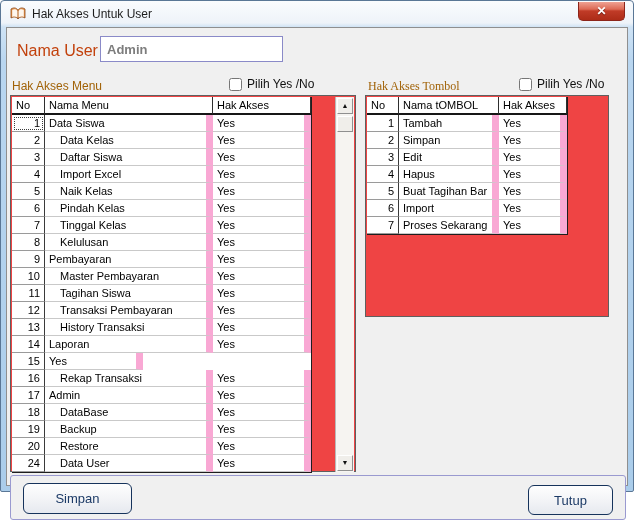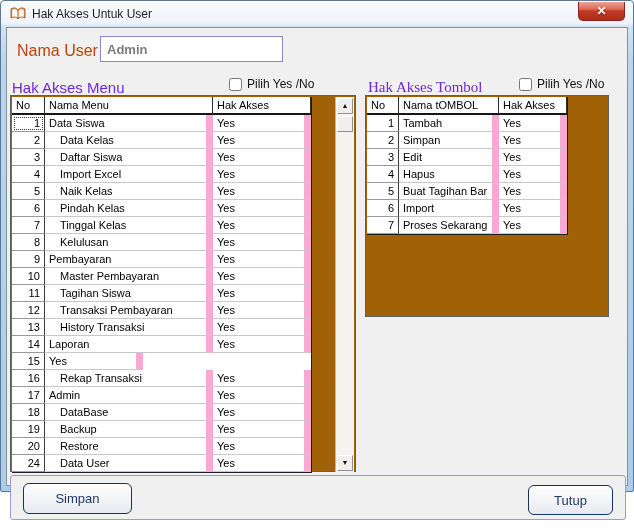--- a/index.html
+++ b/index.html
@@ -29,27 +29,27 @@
 
   
   .nama-label { position:absolute; left:10px; top:14px; font-size:16px; color:#c2410c; }
   .nama-input {
     position:absolute; left:93px; top:8px; width:183px; height:26px;
     border:1px solid #8a8ac8; background:#fff; font-family:"Liberation Sans",sans-serif;
     font-size:13px; font-weight:bold; color:#7d7d7d; padding:0 6px; outline:none;
   }
 
   
-  .sec-label { position:absolute; font-size:15px; color:#6d28d9; }
+  .sec-label { position:absolute; font-size:12px; color:#a16207; }
   .chk-wrap { position:absolute; display:flex; align-items:center; font-size:12px; color:#111; }
   .chk-wrap input { width:13px; height:13px; margin-right:5px; }
 
   
   .grid {
-    position:absolute; background:#a16207; border:1px solid #5f5f5f;
+    position:absolute; background:#ef4444; border:1px solid #5f5f5f;
   }
   .grid-table { position:absolute; left:1px; top:1px; background:#fff;
     border-right:1px solid #1e1e1e; border-bottom:1px solid #1e1e1e; }
   .grow { display:flex; }
   .cell { height:17px; line-height:16px; font-size:11px; overflow:hidden; white-space:nowrap; color:#000; }
   .hcell { height:18px; line-height:16px; background:#fff; border-bottom:2px solid #161616;
            border-right:1px solid #2e2e2e; padding-left:4px; }
   .hcell.num { }
   .ncell { background:#fff; border-right:1px solid #3a3a3a; border-bottom:1px solid #9a9a9a;
            text-align:right; padding-right:4px; }

